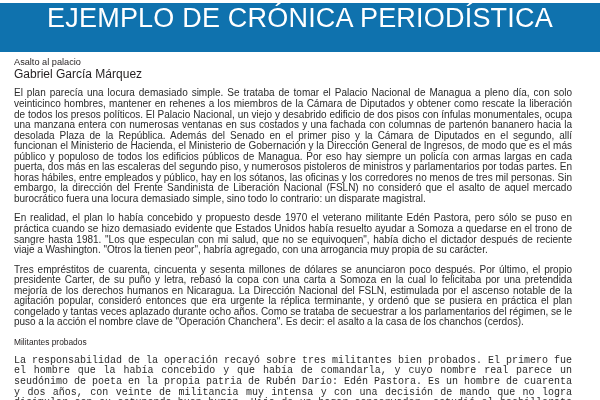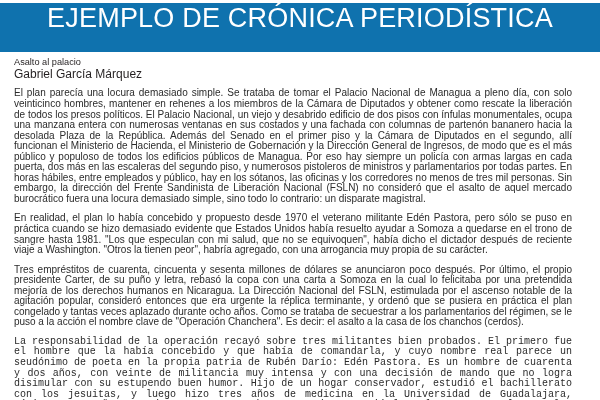--- a/index.html
+++ b/index.html
@@ -92,18 +92,19 @@
 
   <div class="content">
 
     <div class="doc-title">Asalto al palacio</div>
     <div class="doc-author">Gabriel García Márquez</div>
 
     <p class="body-par">El plan parecía una locura demasiado simple. Se trataba de tomar el Palacio Nacional de Managua a pleno día, con solo veinticinco hombres, mantener en rehenes a los miembros de la Cámara de Diputados y obtener como rescate la liberación de todos los presos políticos. El Palacio Nacional, un viejo y desabrido edificio de dos pisos con ínfulas monumentales, ocupa una manzana entera con numerosas ventanas en sus costados y una fachada con columnas de partenón bananero hacia la desolada Plaza de la República. Además del Senado en el primer piso y la Cámara de Diputados en el segundo, allí funcionan el Ministerio de Hacienda, el Ministerio de Gobernación y la Dirección General de Ingresos, de modo que es el más público y populoso de todos los edificios públicos de Managua. Por eso hay siempre un policía con armas largas en cada puerta, dos más en las escaleras del segundo piso, y numerosos pistoleros de ministros y parlamentarios por todas partes. En horas hábiles, entre empleados y público, hay en los sótanos, las oficinas y los corredores no menos de tres mil personas. Sin embargo, la dirección del Frente Sandinista de Liberación Nacional (FSLN) no consideró que el asalto de aquel mercado burocrático fuera una locura demasiado simple, sino todo lo contrario: un disparate magistral.</p>
     <p class="body-par">En realidad, el plan lo había concebido y propuesto desde 1970 el veterano militante Edén Pastora, pero sólo se puso en práctica cuando se hizo demasiado evidente que Estados Unidos había resuelto ayudar a Somoza a quedarse en el trono de sangre hasta 1981. "Los que especulan con mi salud, que no se equivoquen", había dicho el dictador después de reciente viaje a Washington. "Otros la tienen peor", habría agregado, con una arrogancia muy propia de su carácter.</p>
     <p class="body-par">Tres empréstitos de cuarenta, cincuenta y sesenta millones de dólares se anunciaron poco después. Por último, el propio presidente Carter, de su puño y letra, rebasó la copa con una carta a Somoza en la cual lo felicitaba por una pretendida mejoría de los derechos humanos en Nicaragua. La Dirección Nacional del FSLN, estimulada por el ascenso notable de la agitación popular, consideró entonces que era urgente la réplica terminante, y ordenó que se pusiera en práctica el plan congelado y tantas veces aplazado durante ocho años. Como se trataba de secuestrar a los parlamentarios del régimen, se le puso a la acción el nombre clave de "Operación Chanchera". Es decir: el asalto a la casa de los chanchos (cerdos).</p>
 
+    <div class="section-heading">Militantes probados</div>
 
     <p class="body-par">La responsabilidad de la operación recayó sobre tres militantes bien probados. El primero fue el hombre que la había concebido y que había de comandarla, y cuyo nombre real parece un seudónimo de poeta en la propia patria de Rubén Darío: Edén Pastora. Es un hombre de cuarenta y dos años, con veinte de militancia muy intensa y con una decisión de mando que no logra disimular con su estupendo buen humor. Hijo de un hogar conservador, estudió el bachillerato con los jesuitas, y luego hizo tres años de medicina en la Universidad de Guadalajara, México. Tres años en cinco, porque varias veces interrumpió las clases para volver a las guerrillas de su país, y sólo cuando lo derrotaban volvía a la Escuela de Medicina. Su recuerdo más antiguo, a los siete años, fue la muerte de su padre, asesinado por la Guardia Nacional de Anastasio Somoza García. Por ser el comandante de la operación, de acuerdo con una norma tradicional del FSLN, sería distinguido con el nombre de "Cero"...</p>
 
   </div>
 
 </div>
 
 </body></html>

